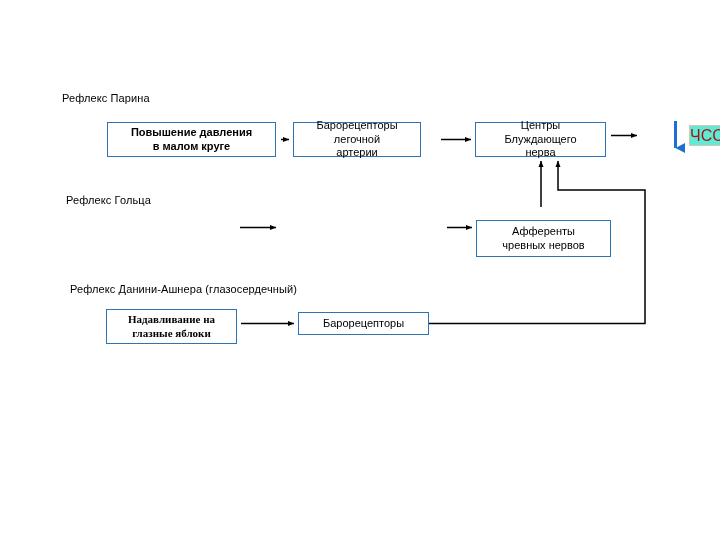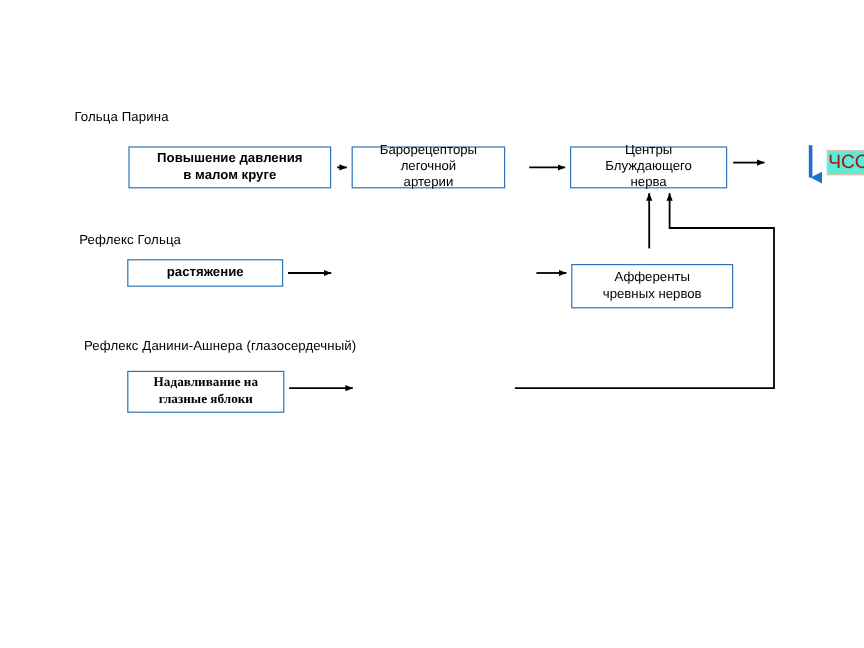--- a/index.html
+++ b/index.html
@@ -63,41 +63,41 @@
     width: 720px;
     height: 540px;
     pointer-events: none;
   }
 </style>
 </head>
 <body>
 
 <div id="canvas">
 
-  <div class="section-title" style="left:62px; top:92px;">Гольца Парина</div>
+  <div class="section-title" style="left:62px; top:92px;">Рефлекс Парина</div>
 
   <div class="section-title" style="left:66px; top:194px;">Рефлекс Гольца</div>
 
   <div class="section-title" style="left:70px; top:283px;">Рефлекс Данини-Ашнера (глазосердечный)</div>
 
   <div class="node bold" style="left:107px; top:122px; width:169px; height:35px;">Повышение давления в малом круге</div>
 
   <div class="node" style="left:293px; top:122px; width:128px; height:35px;">Барорецепторы легочной артерии</div>
 
   <div class="node" style="left:475px; top:122px; width:131px; height:35px;">Центры Блуждающего нерва</div>
 
   <div class="node-hr" style="left:641px; top:125px; width:36px; height:21px;">ЧСС</div>
 
-  <div class="node bold" style="left:106px; top:216px; width:130px; height:23px;">растяжение</div>
 
 
   <div class="node" style="left:476px; top:220px; width:135px; height:37px;">Афференты чревных нервов</div>
 
   <div class="node bold" style="left:106px; top:309px; width:131px; height:35px;font-family:Liberation Serif, serif;">Надавливание на глазные яблоки</div>
 
+  <div class="node" style="left:298px; top:312px; width:131px; height:23px;">Барорецепторы</div>
 
   <svg class="wires" viewBox="0 0 720 540">
     <defs>
       <marker id="ah" markerWidth="7" markerHeight="7" refX="6.2" refY="3" orient="auto" markerUnits="userSpaceOnUse">
         <path d="M0,0.4 L6.4,3 L0,5.6 z" fill="#000000"></path>
       </marker>
       <marker id="ahblue" markerWidth="11" markerHeight="11" refX="5.5" refY="9.5" orient="auto" markerUnits="userSpaceOnUse">
         <path d="M0.6,0 L10.4,0 L5.5,9.5 z" fill="#1f6fd0"></path>
       </marker>
     </defs>

